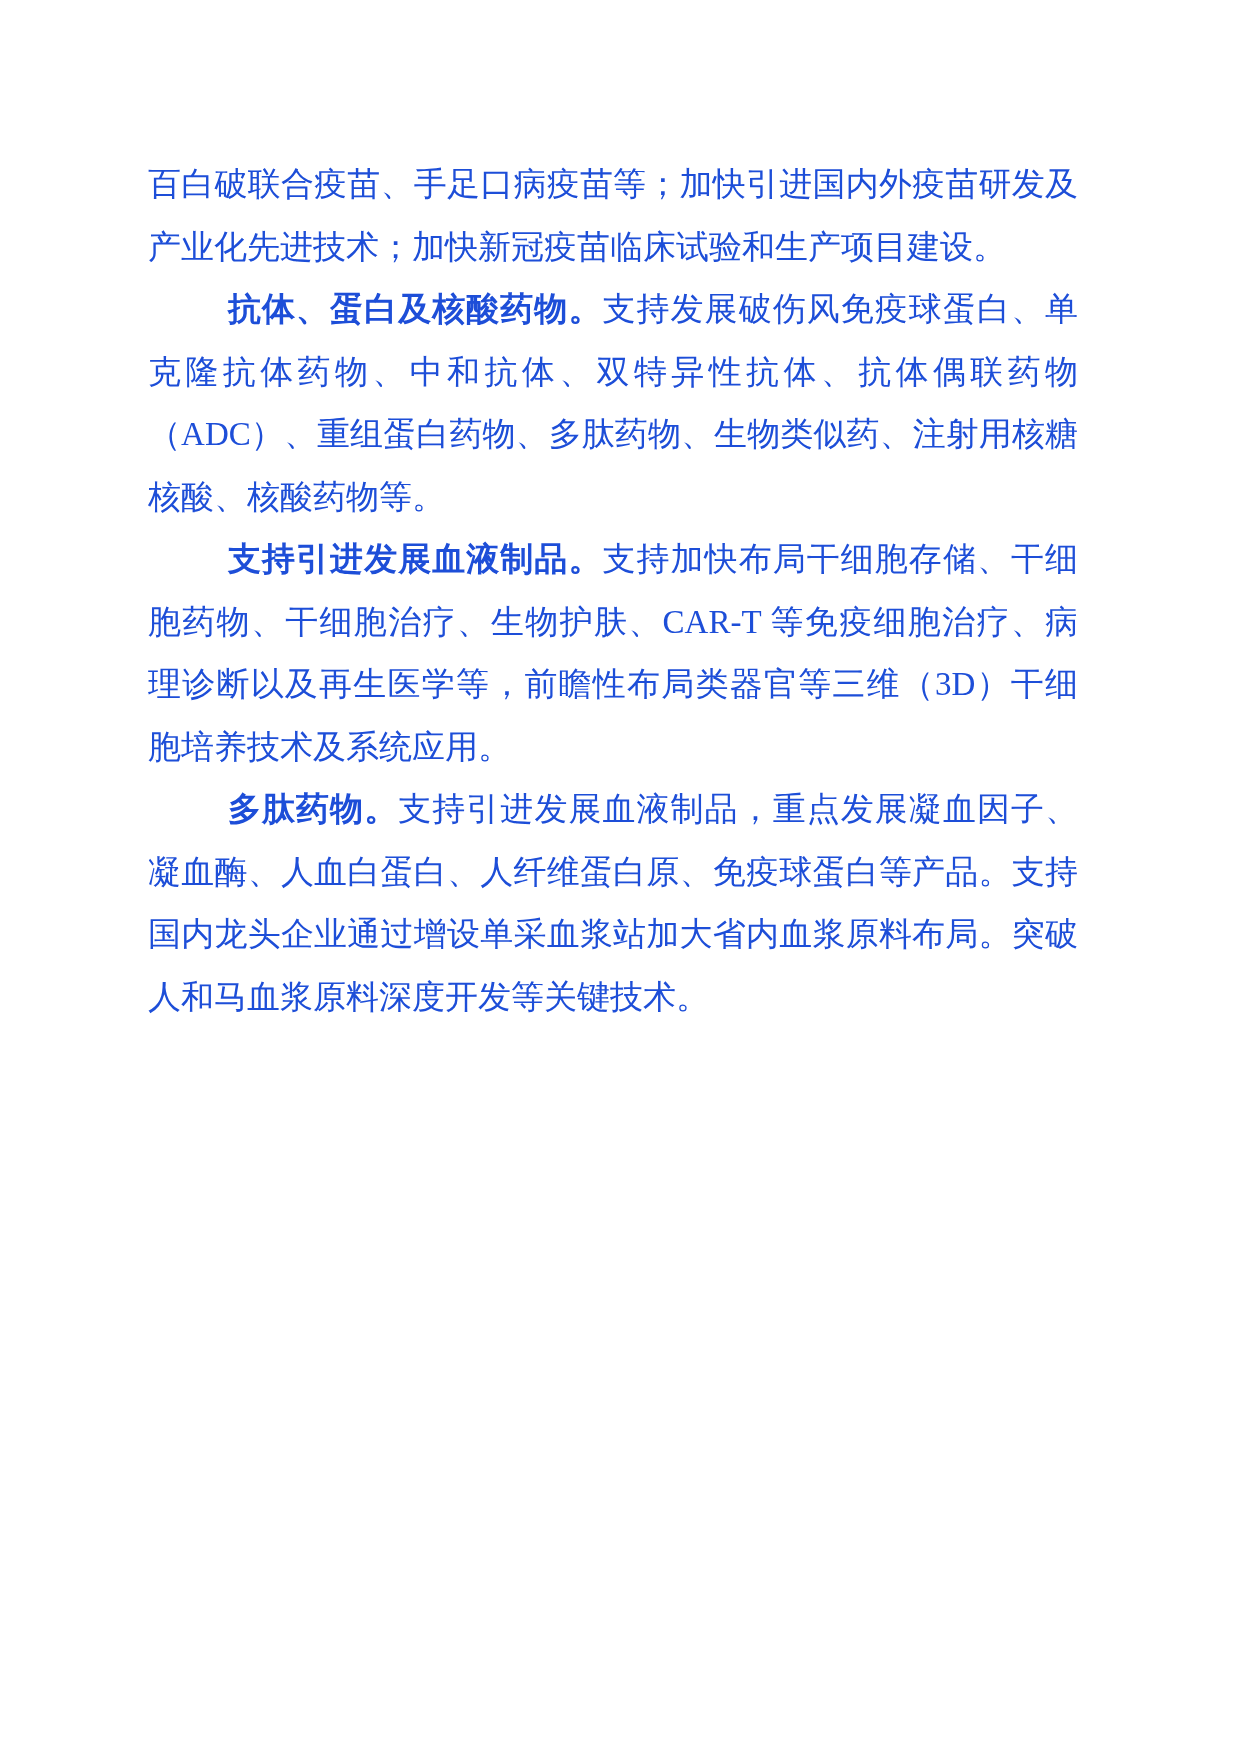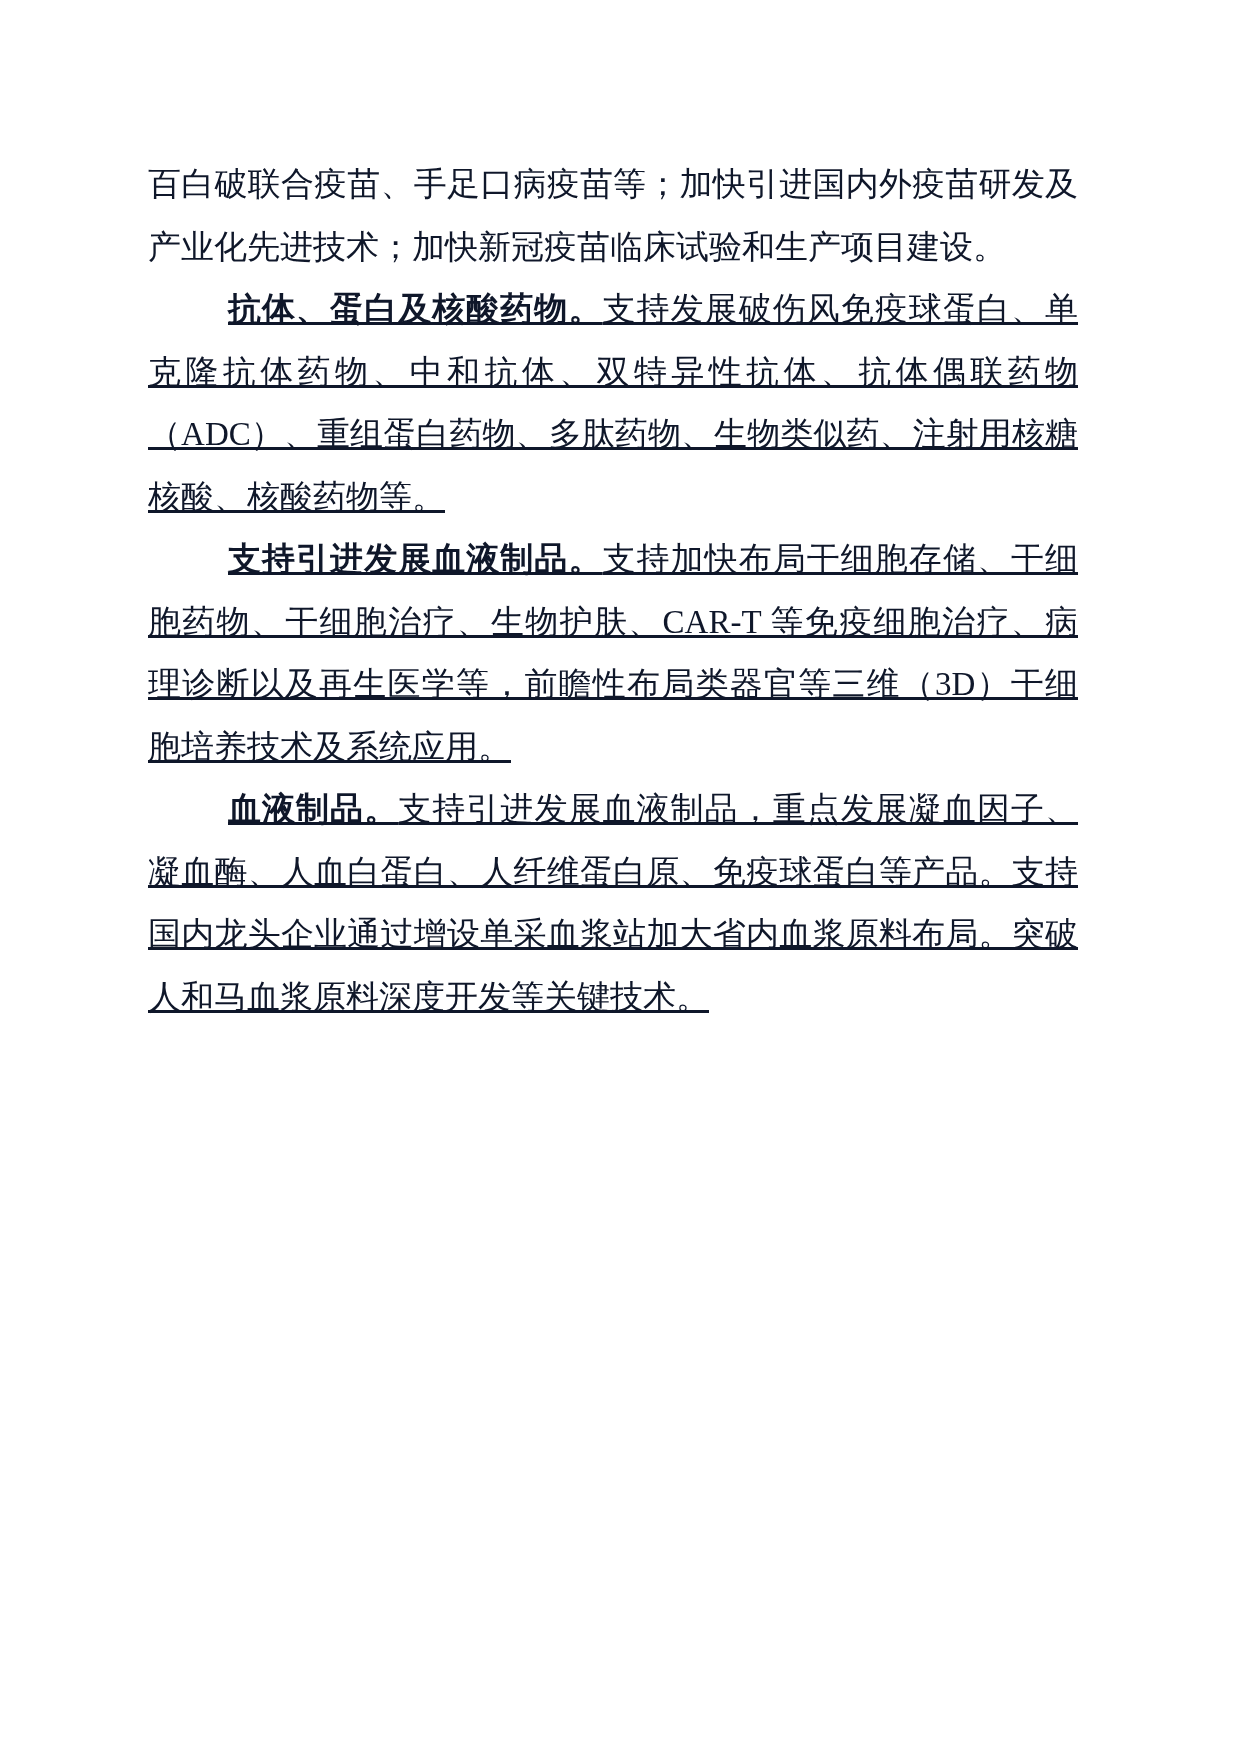--- a/index.html
+++ b/index.html
@@ -13,46 +13,45 @@
     height: 1754px;
     background: #ffffff;
     overflow: hidden;
     font-family: "Liberation Serif", "DejaVu Serif", serif;
   }
   .content {
     position: absolute;
     left: 148px;
     top: 153px;
     width: 930px;
-    color: #0f172a;
+    color: #1d4ed8;
     font-size: 33px;
     line-height: 62.5px;
     text-align: justify;
     text-justify: inter-character;
   }
   .content p {
     margin: 0;
     padding: 0;
   }
   .content p.indent {
     text-indent: 80px;
-    text-decoration: underline;
   }
   .lead {
     font-weight: 700;
   }
 </style>
 </head>
 <body>
 
 <div class="page">
   <div class="content">
 
     <p><span class="body-text">百白破联合疫苗、手足口病疫苗等；加快引进国内外疫苗研发及产业化先进技术；加快新冠疫苗临床试验和生产项目建设。</span></p>
 
     <p class="indent"><span class="lead">抗体、蛋白及核酸药物。</span><span class="body-text">支持发展破伤风免疫球蛋白、单克隆抗体药物、中和抗体、双特异性抗体、抗体偶联药物（ADC）、重组蛋白药物、多肽药物、生物类似药、注射用核糖核酸、核酸药物等。</span></p>
 
     <p class="indent"><span class="lead">支持引进发展血液制品。</span><span class="body-text">支持加快布局干细胞存储、干细胞药物、干细胞治疗、生物护肤、CAR-T 等免疫细胞治疗、病理诊断以及再生医学等，前瞻性布局类器官等三维（3D）干细胞培养技术及系统应用。</span></p>
 
-    <p class="indent"><span class="lead">血液制品。</span><span class="body-text">支持引进发展血液制品，重点发展凝血因子、凝血酶、人血白蛋白、人纤维蛋白原、免疫球蛋白等产品。支持国内龙头企业通过增设单采血浆站加大省内血浆原料布局。突破人和马血浆原料深度开发等关键技术。</span></p>
+    <p class="indent"><span class="lead">多肽药物。</span><span class="body-text">支持引进发展血液制品，重点发展凝血因子、凝血酶、人血白蛋白、人纤维蛋白原、免疫球蛋白等产品。支持国内龙头企业通过增设单采血浆站加大省内血浆原料布局。突破人和马血浆原料深度开发等关键技术。</span></p>
 
   </div>
 </div>
 
 </body></html>

